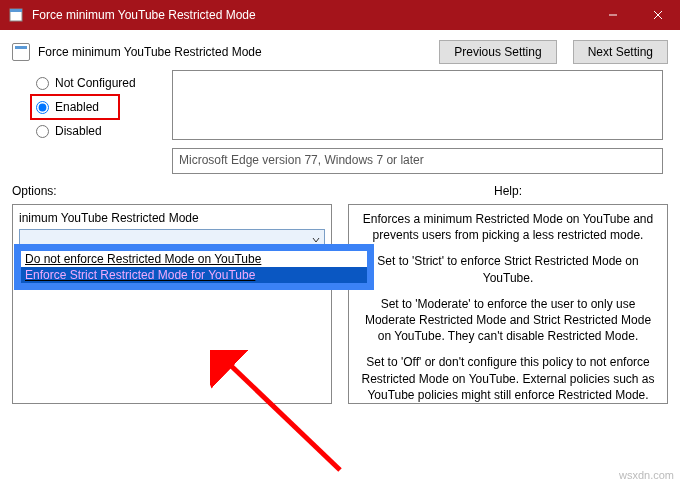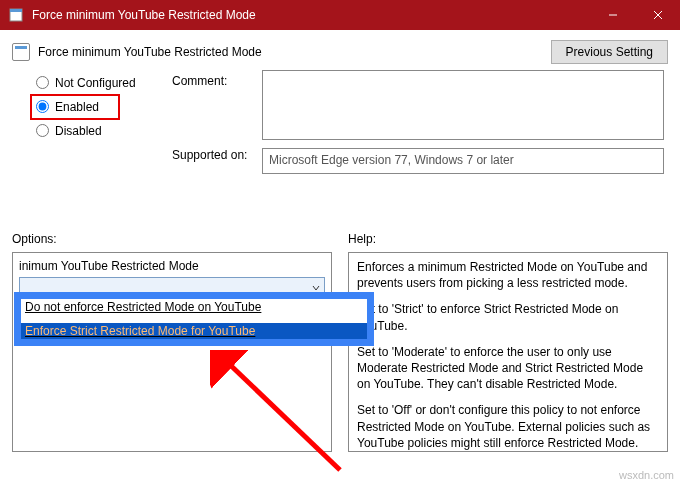--- a/index.html
+++ b/index.html
@@ -12,39 +12,39 @@
   .winbtn { width: 45px; display: flex; align-items: center; justify-content: center; color: #fff; }
   .winbtn svg { stroke: #fff; }
   .header-row { display: flex; align-items: center; padding: 10px 12px 2px 12px; }
   .header-row .doc-icon { width: 18px; height: 18px; margin-right: 8px; background: #fff; border: 1px solid #888; border-radius: 2px; position: relative; }
   .header-row .doc-icon::after { content: ""; position: absolute; left: 2px; top: 2px; right: 2px; height: 3px; background: #5a99d6; }
   .header-title { font-size: 12px; flex: 1; }
   .nav-buttons { display: flex; gap: 16px; }
   .nav-buttons button { font-size: 12px; padding: 4px 14px; background: #e1e1e1; border: 1px solid #adadad; cursor: pointer; }
   .config-row { display: flex; padding: 4px 12px 6px 12px; }
   .radios { width: 160px; padding-left: 24px; padding-top: 6px; }
-  .radio-line { display: flex; align-items: flex-start; margin-bottom: 10px; position: relative; }
+  .radio-line { display: flex; align-items: center; margin-bottom: 10px; position: relative; }
   .radio-line input { margin: 0 6px 0 0; }
   .highlight-box { position: absolute; border: 2px solid #e60000; left: -6px; top: -6px; width: 90px; height: 26px; pointer-events: none; }
   .labels-col { width: 90px; padding-top: 4px; }
   .labels-col .lbl { margin-bottom: 60px; }
   .inputs-col { flex: 1; }
   .comment-box { width: 99%; height: 70px; border: 1px solid #888; background: #fff; margin-bottom: 8px; }
   .supported-box { width: 99%; height: 26px; border: 1px solid #888; background: #fff; padding: 4px 6px; color: #555; }
   .lower { display: flex; padding: 4px 12px 0 12px; gap: 16px; }
   .col-left { width: 320px; }
-  .col-right { flex: 1; }
+  .col-right { flex: 1; text-align: center; }
   .section-label { margin-bottom: 6px; }
   .options-box { border: 1px solid #888; padding: 6px 6px 10px 6px; position: relative; height: 200px; }
   .opt-title { margin-bottom: 4px; }
   .dropdown { width: 100%; height: 22px; border: 1px solid #7a9ec6; background: #eaf2fb; display: flex; align-items: center; padding: 0 4px; position: relative; cursor: pointer; }
   .dropdown .caret { margin-left: auto; }
   .dropdown-list { position: absolute; left: -6px; top: 14px; width: 360px; border: 7px solid #3b82f6; background: #fff; z-index: 20; text-decoration: underline; }
   .dropdown-list .ditem { padding: 1px 4px; font-size: 12px; white-space: nowrap; }
-  .dropdown-list .ditem.sel { background: #0a57c2; color: #fdba74; margin-top: 8px; }
+  .dropdown-list .ditem.sel { background: #0a57c2; color: #f0abfc; }
   .help-box { border: 1px solid #888; padding: 6px 8px; height: 200px; overflow: hidden; line-height: 1.35; }
   .help-box p { margin: 0 0 10px 0; }
   .arrow-svg { position: absolute; left: 210px; top: 350px; width: 160px; height: 130px; pointer-events: none; z-index: 30; }
   .watermark { position: absolute; right: 6px; bottom: 20px; font-size: 11px; color: #bbb; }
 </style>
 </head>
 <body>
 
 <div class="window">
 
@@ -69,42 +69,39 @@
           </svg>
       </div>
     </div>
   </div>
 
   <div class="header-row">
     <span class="doc-icon"></span>
     <span class="header-title">Force minimum YouTube Restricted Mode</span>
     <div class="nav-buttons">
       <button>Previous Setting</button>
+      <button>Next Setting</button>
     </div>
   </div>
 
   <div class="config-row">
     <div class="radios">
       <label class="radio-line">
         <input type="radio" name="state" style="">
         <span>Not Configured</span>
       </label>
       <label class="radio-line">
         <span class="highlight-box"></span>
         <input type="radio" name="state" checked="" style="">
         <span>Enabled</span>
       </label>
       <label class="radio-line">
         <input type="radio" name="state" style="">
         <span>Disabled</span>
       </label>
-    </div>
-    <div class="labels-col">
-      <div class="lbl">Comment:</div>
-      <div class="lbl">Supported on:</div>
     </div>
     <div class="inputs-col">
       <div class="comment-box"></div>
       <div class="supported-box">Microsoft Edge version 77, Windows 7 or later</div>
     </div>
   </div>
 
   <div class="lower">
     <div class="col-left">
       <div class="section-label">Options:</div>

